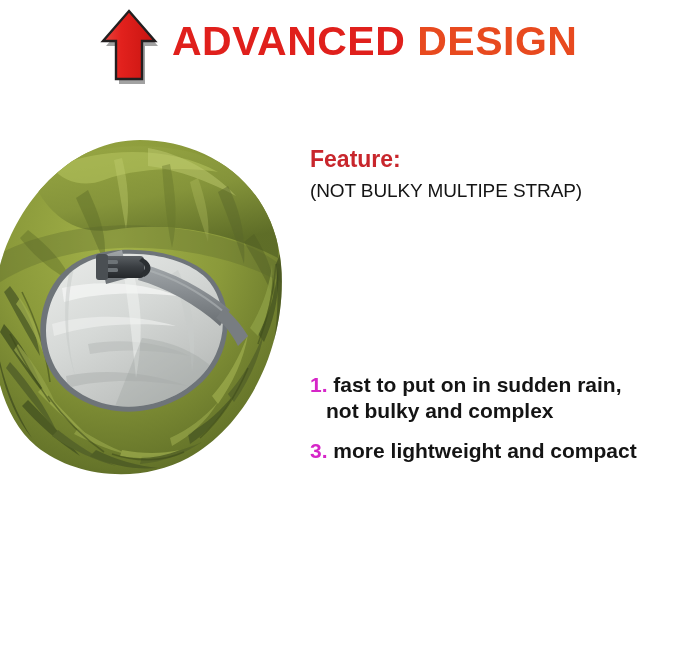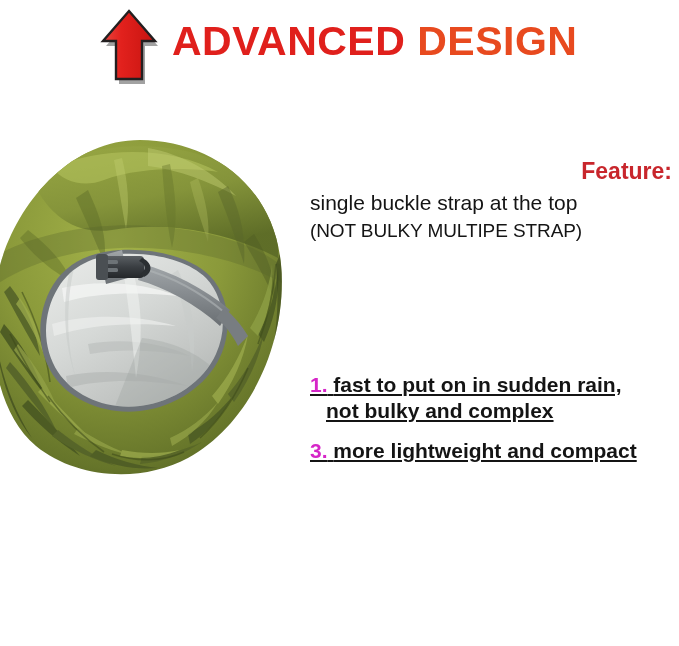--- a/index.html
+++ b/index.html
@@ -61,22 +61,21 @@
     position: absolute;
     left: 310px;
     top: 140px;
     width: 362px;
   }
   .section-title {
     color: #c8262c;
     font-size: 23px;
     font-weight: bold;
     line-height: 30px;
-    margin: 16px 0 3px 0;
-    text-align: right;
+    margin: 4px 0 3px 0;
   }
   .body-line {
     color: #141414;
     font-size: 21px;
     line-height: 28px;
     margin: 0;
     white-space: nowrap;
   }
   .body-line.small {
     font-size: 19px;
@@ -93,21 +92,20 @@
     margin-bottom: 6px;
   }
   .adv-item {
     margin: 0 0 14px 0;
     color: #141414;
     font-size: 21px;
     font-weight: bold;
     line-height: 26px;
     text-indent: -16px;
     padding-left: 16px;
-    text-decoration: underline;
   }
   .adv-item:last-child { margin-bottom: 11px; }
   .adv-num {
     color: #d626c8;
     font-weight: bold;
   }
   .adv-text { color: #141414; }
 </style>
 </head>
 <body>
@@ -281,21 +279,20 @@
         <rect x="114" y="122" width="12" height="4" rx="1.5" fill="#6d7377"></rect>
         <rect x="114" y="130" width="12" height="4" rx="1.5" fill="#6d7377"></rect>
         <path d="M150,120 C160,124 162,134 152,139 L148,136 C155,132 154,126 147,123 Z" fill="#2b2f32"></path>
         <rect x="104" y="116" width="12" height="26" rx="3" fill="#4a4f53"></rect>
       </g>
     </svg>
   </div>
 
   <div id="feature-block">
     <p class="section-title">Feature:</p>
-    <p class="body-line">single buckle strap at the top</p>
     <p class="body-line small">(NOT BULKY MULTIPE STRAP)</p>
   </div>
 
   <div id="advantage-block">
 
     <p class="adv-item">
       <span class="adv-num">1.</span>
       <span class="adv-text">fast to put on in sudden rain,<br>not bulky and complex</span>
     </p>
 

